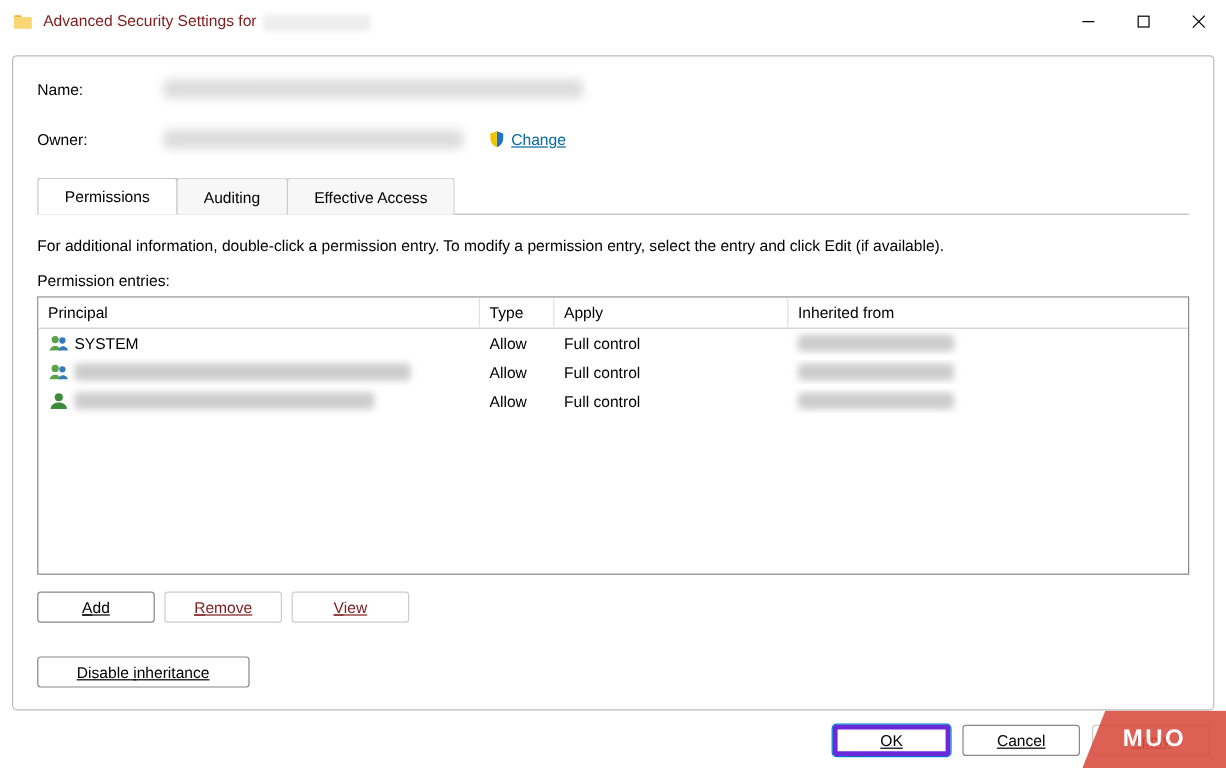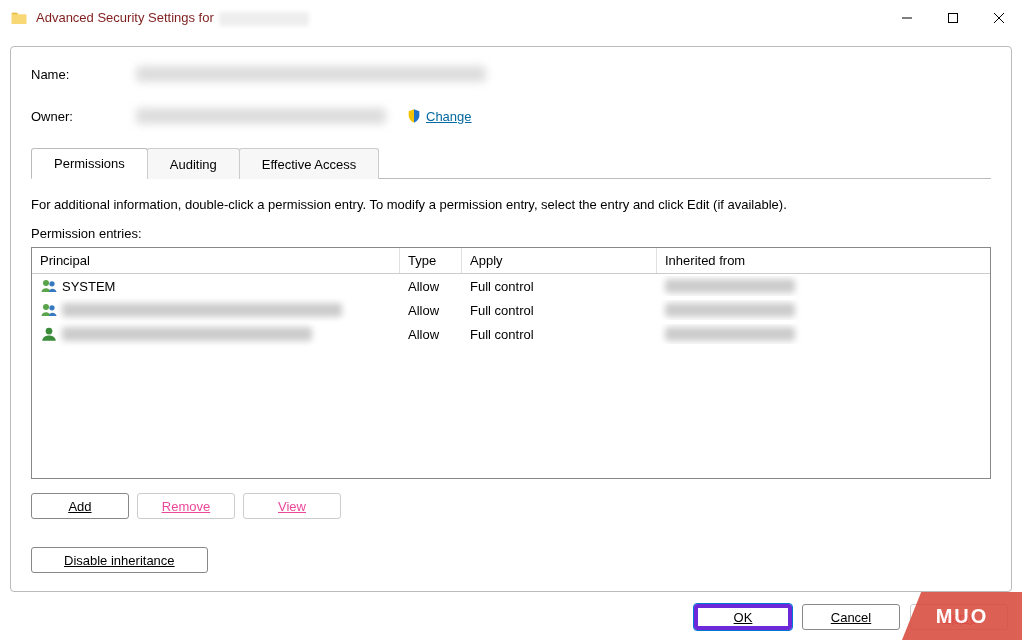--- a/index.html
+++ b/index.html
@@ -208,21 +208,21 @@
       border-radius: 3px;
       font-size: 13px;
       cursor: pointer;
       display: inline-flex;
       align-items: center;
       justify-content: center;
       text-decoration: underline;
     }
     .btn .ul { text-decoration: underline; }
     .btn:disabled, .btn.disabled {
-      color: #ec4899;
+      color: #7f1d1d;
       border-color: #ccc;
       cursor: default;
     }
     .btn.wide {
       min-width: auto;
       padding: 0 32px;
     }
 
     .footer-btns {
       position: absolute;

